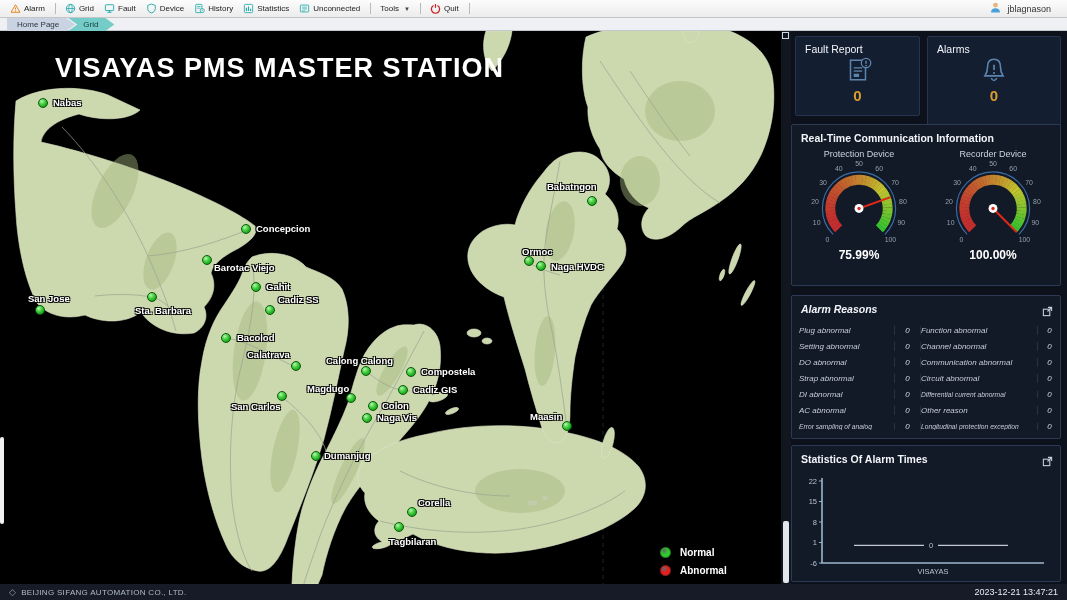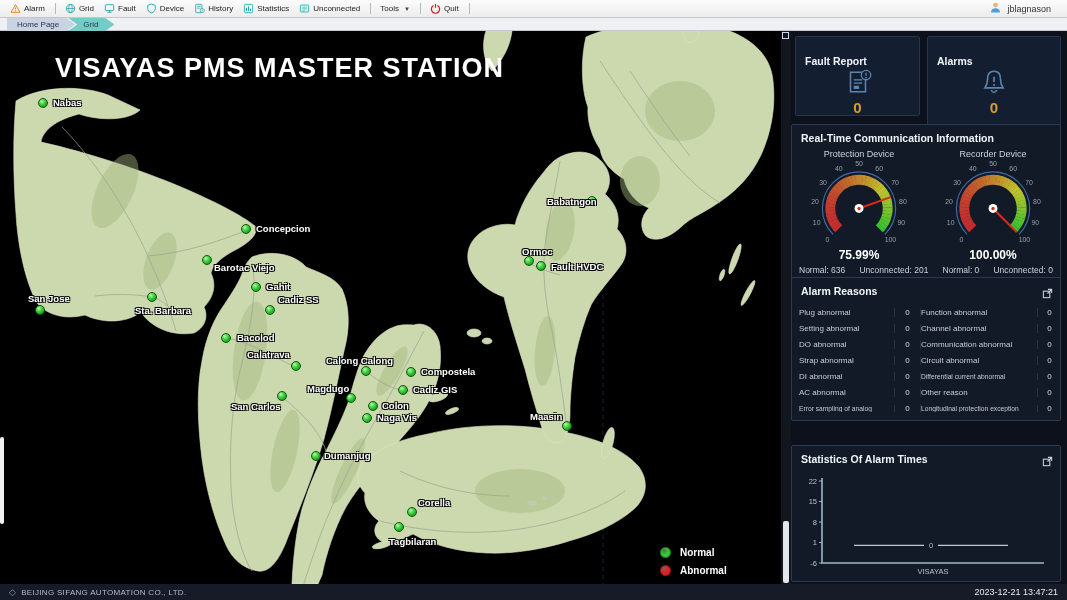--- a/index.html
+++ b/index.html
@@ -49,21 +49,21 @@
 
   .scrollstrip { position:absolute; left:781px; top:0; width:10px; height:553px; background:#12161f; }
   .scroll-thumb { position:absolute; left:2px; top:490px; width:6px; height:62px;
     background:#e3e6ea; border-radius:2px; }
 
   
   .sidebar { position:absolute; left:791px; top:0; width:276px; height:553px; background:#0c111c; }
   .collapse-btn { position:absolute; left:-9px; top:1px; width:7px; height:7px;
     border:1px solid #d2d8e2; background:#0d1320; z-index:6; }
   .card { position:absolute; background:#141e31; border:1px solid #27344e; border-radius:2px; }
-  .card .ctitle { font-size:10.5px; font-weight:bold; color:#f2f5f9; padding:6px 0 0 9px;margin-top:12px; }
+  .card .ctitle { font-size:10.5px; font-weight:normal; color:#f2f5f9; padding:6px 0 0 9px; }
   .card .cicon { display:flex; justify-content:center; margin-top:0px; }
   .card .cvalue { text-align:center; font-size:15px; font-weight:bold; color:#dc9b2f; margin-top:2px; }
 
   .panel { position:absolute; left:0; width:270px; background:#121927; border:1px solid #2c3a54; border-radius:2px; }
   .ptitle { font-size:10.5px; font-weight:bold; color:#f2f5f9; padding:7px 0 0 9px; }
   .expand { position:absolute; right:7px; top:7px; width:11px; height:11px; }
 
   .gauges { display:flex; margin-top:2px; }
   .gauge-col { width:50%; display:flex; flex-direction:column; align-items:center; }
   .glabel { font-size:9px; color:#ccd5df; margin:3px 0 0 0; }
@@ -304,25 +304,25 @@
         <div class="station-label" style="left: 382px; top: 369px;">Colon</div>
         <div class="station-marker" title="Naga Vis" style="left: 362px; top: 382px;"></div>
         <div class="station-label" style="left: 377px; top: 381px;">Naga Vis</div>
         <div class="station-marker" title="Dumanjug" style="left: 311px; top: 420px;"></div>
         <div class="station-label" style="left: 324px; top: 419px;">Dumanjug</div>
         <div class="station-marker" title="Corella" style="left: 407px; top: 476px;"></div>
         <div class="station-label" style="left: 418px; top: 466px;">Corella</div>
         <div class="station-marker" title="Tagbilaran" style="left: 394px; top: 491px;"></div>
         <div class="station-label" style="left: 389px; top: 505px;">Tagbilaran</div>
         <div class="station-marker" title="Babatngon" style="left: 587px; top: 165px;"></div>
-        <div class="station-label" style="left: 547px; top: 165px;">Babatngon</div>
+        <div class="station-label" style="left: 547px; top: 150px;">Babatngon</div>
         <div class="station-marker" title="Ormoc" style="left: 524px; top: 225px;"></div>
         <div class="station-label" style="left: 522px; top: 215px;">Ormoc</div>
         <div class="station-marker" title="Ormoc HVDC" style="left: 536px; top: 230px;"></div>
-        <div class="station-label" style="left: 551px; top: 230px;">Fault HVDC</div>
+        <div class="station-label" style="left: 551px; top: 230px;">Naga HVDC</div>
         <div class="station-marker" title="Maasin" style="left: 562px; top: 390px;"></div>
         <div class="station-label" style="left: 530px; top: 380px;">Maasin</div>
       </div>
     <div class="legend" id="legend-box">
         <div class="legend-row">
           <span class="legend-dot" style="background:radial-gradient(circle at 35% 30%, #fff6 0%, #2ecc2e 45%, #2ecc2e 100%);border:1px solid #0005"></span>
           <span class="legend-label">Normal</span>
         </div>
         <div class="legend-row">
           <span class="legend-dot" style="background:radial-gradient(circle at 35% 30%, #fff6 0%, #e41f1f 45%, #e41f1f 100%);border:1px solid #0005"></span>
@@ -488,29 +488,23 @@
               <text class="gtick" x="99.4" y="45.5" text-anchor="middle">80</text>
               <text class="gtick" x="97.8" y="66.4" text-anchor="middle">90</text>
               <text class="gtick" x="86.8" y="84.3" text-anchor="middle">100</text>
               <line x1="55" y1="50" x2="79.0" y2="74.0" stroke="#e02818" stroke-width="2"></line>
               <circle cx="55" cy="50" r="4.5" fill="#fff"></circle>
               <circle cx="55" cy="50" r="1.7" fill="#e02818"></circle>
             </svg>
             <div class="gvalue">100.00%</div>
           </div>
         </div>
-      <div class="comm-stats" id="comm-stats">
-          <span>Normal: 636</span>
-          <span>Unconnected: 201</span>
-          <span>Normal: 0</span>
-          <span>Unconnected: 0</span>
-        </div>
     </div>
 
-    <div class="panel" style="top:246px;height:144px;">
+    <div class="panel" style="top:264px;height:144px;font-style:italic;">
       <div class="ptitle">Alarm Reasons</div>
       <div class="expand">
         <svg viewBox="0 0 12 12" width="11" height="11">
             <rect x="1.5" y="3.5" width="7" height="7" fill="none" stroke="#c3ccd8" stroke-width="1.2"></rect>
             <path d="M6.5 1.5 H10.5 V5.5 M10.5 1.5 L6 6" fill="none" stroke="#c3ccd8" stroke-width="1.2"></path>
           </svg>
       </div>
       <div class="ar-rows" id="ar-rows">
           <div class="ar-row">
             <span class="arl">Plug abnormal</span>

